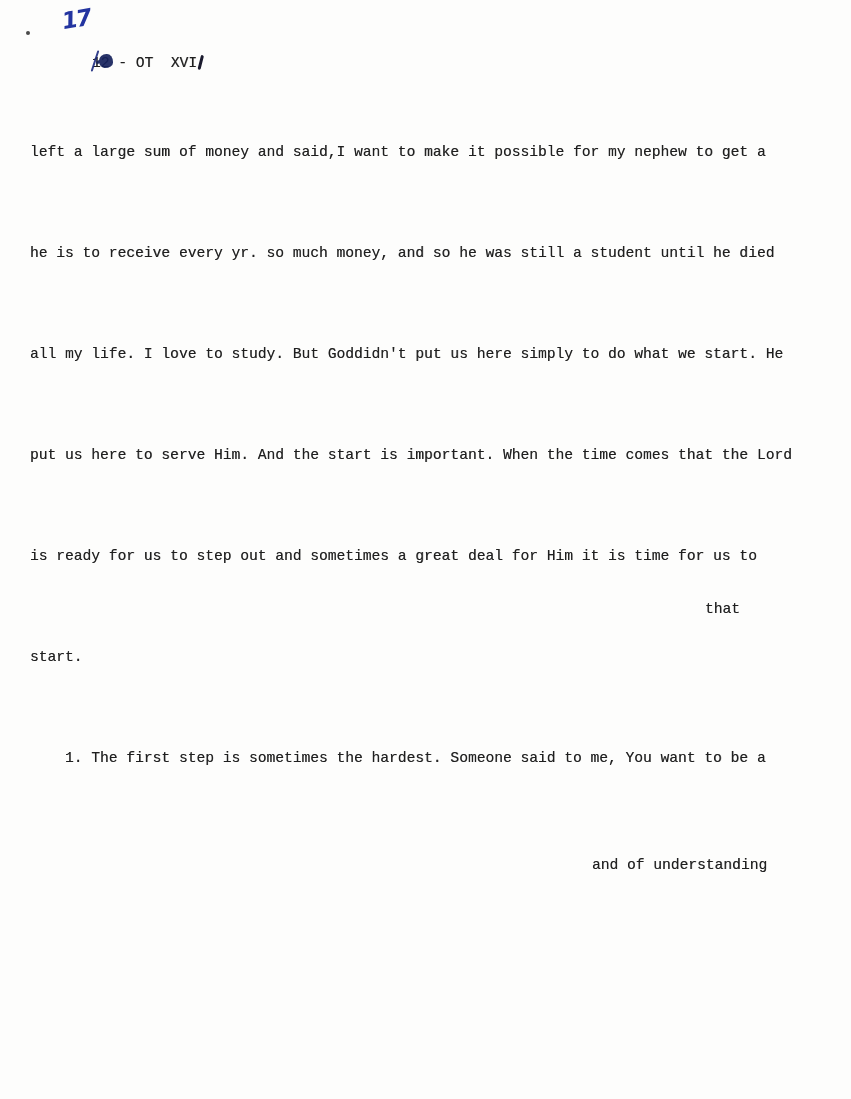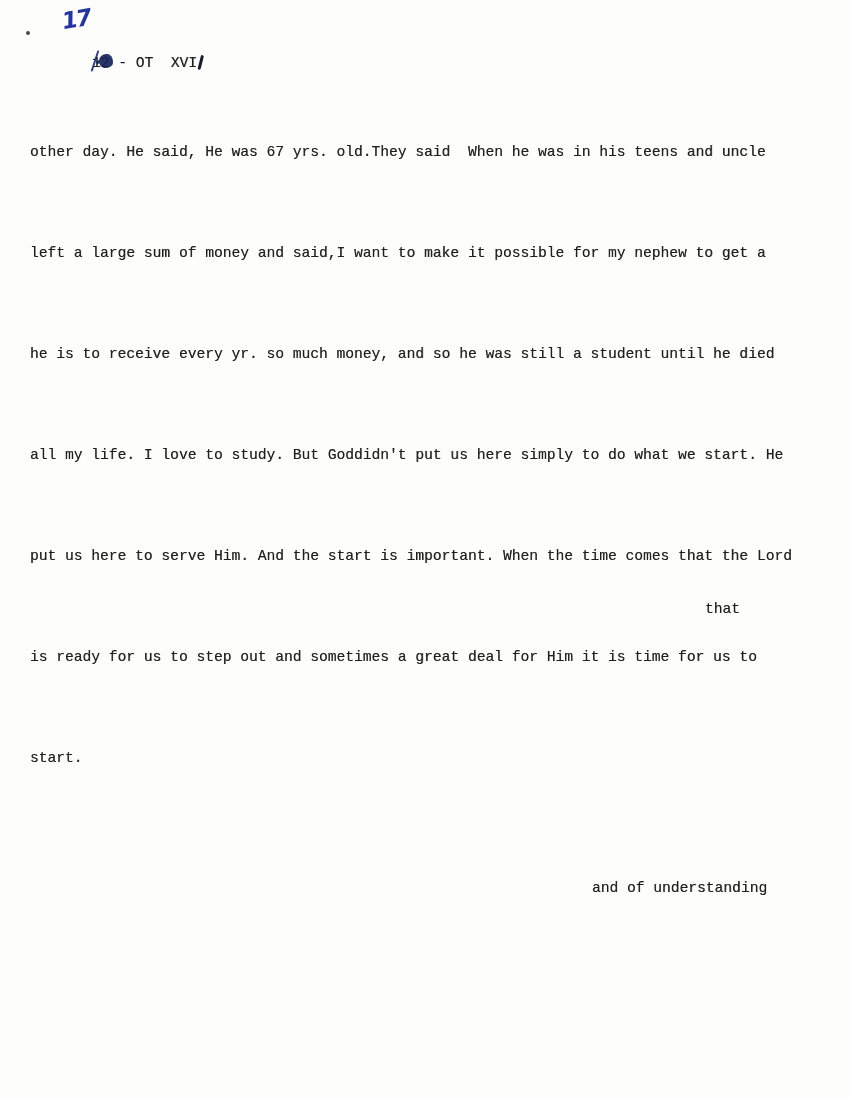--- a/index.html
+++ b/index.html
@@ -108,47 +108,47 @@
     position: absolute;
     font-size: 14.6px;
     white-space: pre;
   }
   .insertion-that {
     left: 705px;
     top: 601px;
   }
   .insertion-understanding {
     left: 592px;
-    top: 880px;
+    top: 857px;
   }
 </style>
 </head>
 <body>
 
 <div class="page">
 
   <div class="stray-dot"></div>
 
   <div class="hand-seventeen">17</div>
 
   <div class="header typed">
     <span class="typed-number-wrap"><span>12</span><span class="ink-blot"></span></span><span> - OT  XVI</span><span class="hand-stroke"></span>
   </div>
 
   <div class="insertion insertion-that typed">that</div>
   <div class="insertion insertion-understanding typed">and of understanding</div>
 
   <div class="body-lines typed">
-    <div class="line">other day. He said, He was 67 yrs. old.They said  When he was in his teens and uncle</div>
     <div class="line">left a large sum of money and said,I want to make it possible for my nephew to get a</div>
     <div class="line">he is to receive every yr. so much money, and so he was still a student until he died</div>
     <div class="line">all my life. I love to study. But Goddidn't put us here simply to do what we start. He</div>
     <div class="line">put us here to serve Him. And the start is important. When the time comes that the Lord</div>
     <div class="line">is ready for us to step out and sometimes a great deal for Him it is time for us to</div>
     <div class="line">start.</div>
+    <div class="line">    1. The first step is sometimes the hardest. Someone said to me, You want to be a</div>
     
     
     
     
     
     
     
     
     
     

